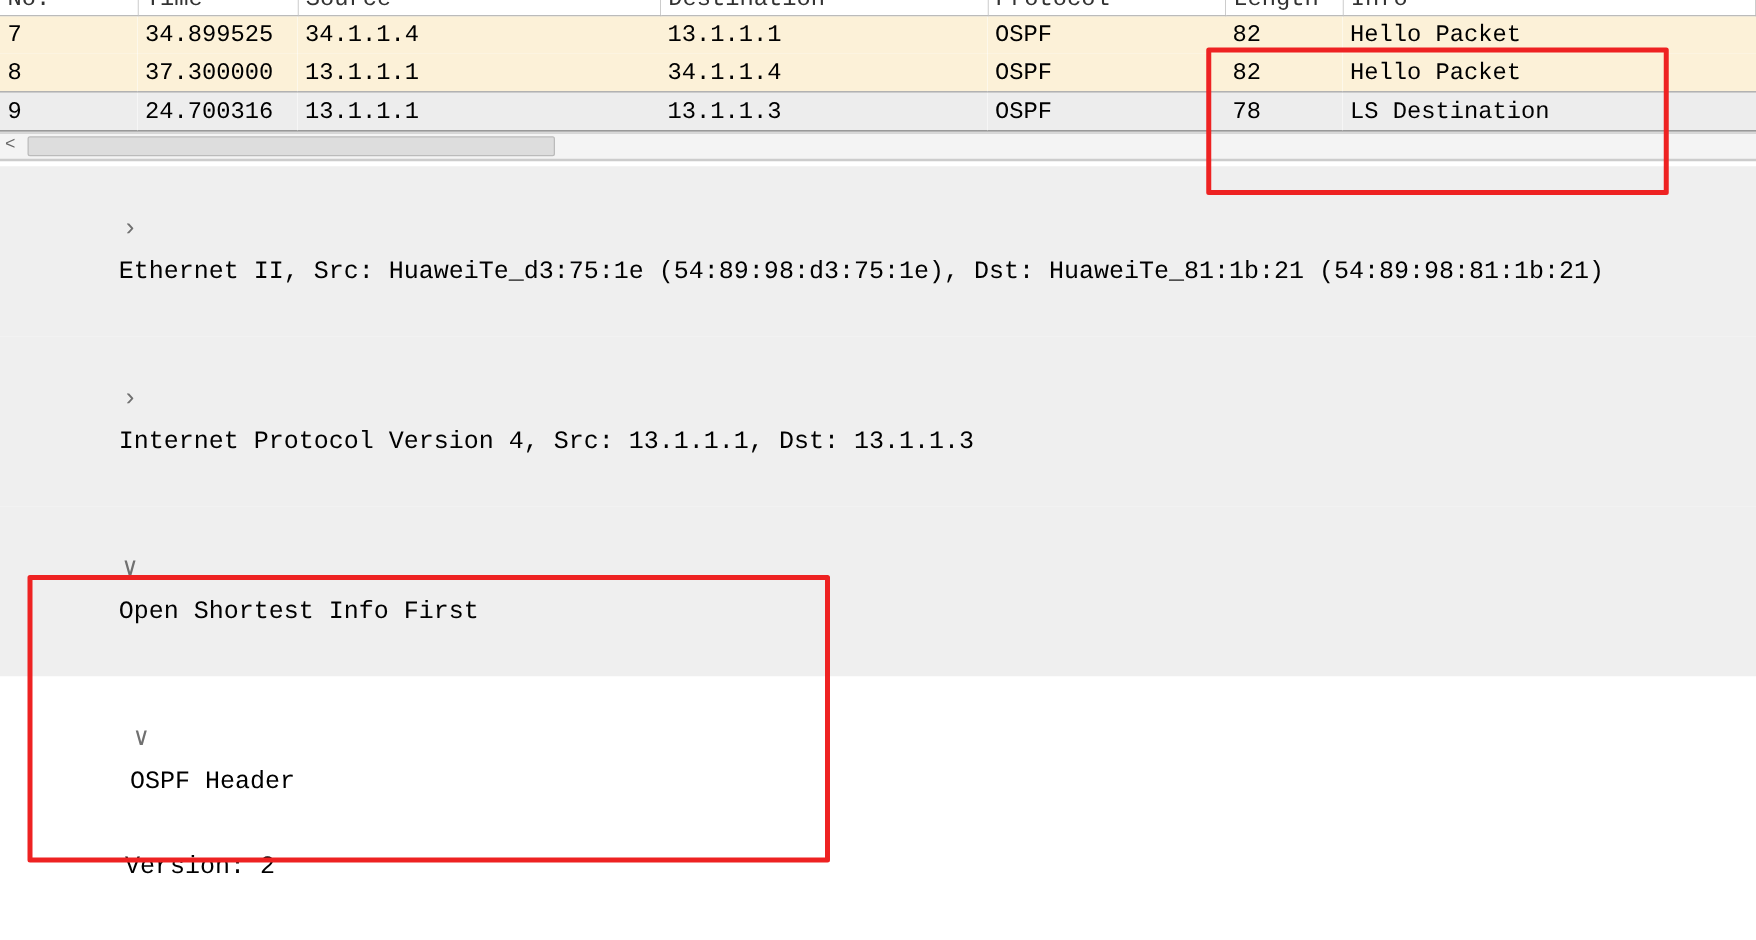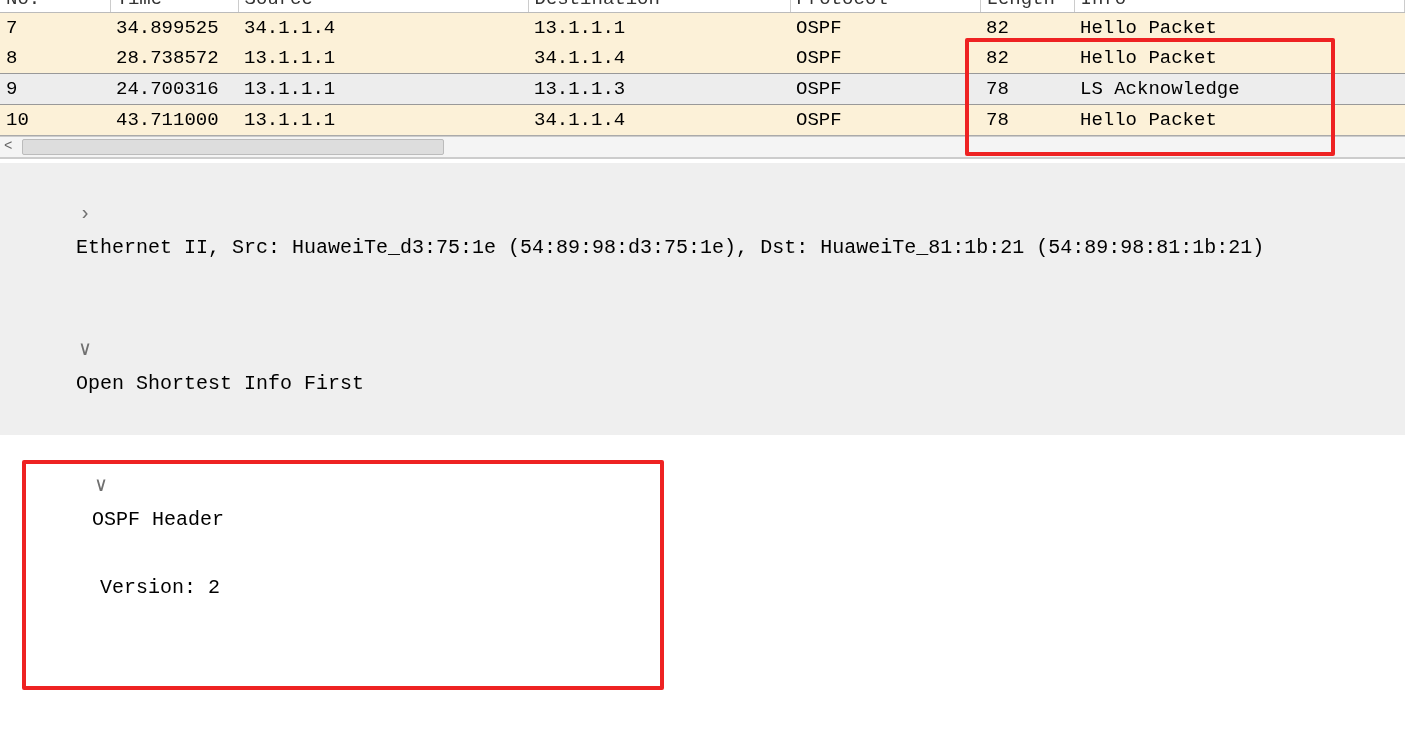--- a/index.html
+++ b/index.html
@@ -105,35 +105,35 @@
     width: 100%;
     background: #fff;
     border-top: 1px solid #ccc;
     padding: 4px 0 6px 0;
   }
 
   .tree-line {
     font-family: "Consolas", "Courier New", monospace;
     font-size: 20px;
     line-height: 34px;
-    padding-left: 4px;
+    padding-left: 23px;
     white-space: pre;
     position: relative;
   }
 
   .bg-head { background: #efefef; }
 
   .toggle {
     display: inline-block;
     width: 18px;
     text-align: center;
     color: #707070;
   }
 
-  .ind1 { padding-left: 20px; }
+  .ind1 { padding-left: 32px; }
   .ind3 { padding-left: 100px; }
 
   
   .redbox {
     position: absolute;
     border: 4px solid #e22;
     pointer-events: none;
     z-index: 50;
     border-radius: 2px;
   }
@@ -180,61 +180,56 @@
           <td class="c-no">7</td>
           <td class="c-time">34.899525</td>
           <td>34.1.1.4</td>
           <td>13.1.1.1</td>
           <td>OSPF</td>
           <td class="c-len">82</td>
           <td>Hello Packet</td>
         </tr>
         <tr class="row-yellow">
           <td class="c-no">8</td>
-          <td class="c-time">28.738572</td>
+          <td class="c-time">37.300000</td>
           <td>13.1.1.1</td>
           <td>34.1.1.4</td>
           <td>OSPF</td>
           <td class="c-len">82</td>
           <td>Hello Packet</td>
         </tr>
         <tr class="row-selected">
           <td class="c-no">9</td>
           <td class="c-time">24.700316</td>
           <td>13.1.1.1</td>
           <td>13.1.1.3</td>
           <td>OSPF</td>
           <td class="c-len">78</td>
-          <td>LS Acknowledge</td>
-        </tr>
-        <tr class="row-yellow">
-          <td class="c-no">10</td>
-          <td class="c-time">43.711000</td>
-          <td>13.1.1.1</td>
-          <td>34.1.1.4</td>
-          <td>OSPF</td>
-          <td class="c-len">78</td>
-          <td>Hello Packet</td>
+          <td>LS Destination</td>
         </tr>
       </tbody>
     </table>
   </div>
 
   <div class="hscroll">
     <span class="arrow-left">&lt;</span>
     <div class="track"></div>
   </div>
 
   <div class="details">
 
     <div class="tree-line bg-head">
       <span class="toggle">›</span>
       <span>Ethernet II, Src: HuaweiTe_d3:75:1e (54:89:98:d3:75:1e), Dst: HuaweiTe_81:1b:21 (54:89:98:81:1b:21)</span>
     </div>
 
+    <div class="tree-line bg-head">
+      <span class="toggle">›</span>
+      <span>Internet Protocol Version 4, Src: 13.1.1.1, Dst: 13.1.1.3</span>
+    </div>
 
     <div class="tree-line bg-head">
       <span class="toggle">∨</span>
       <span>Open Shortest Info First</span>
     </div>
 
     <div class="tree-line ind1">
       <span class="toggle">∨</span>
       <span>OSPF Header</span>
     </div>

